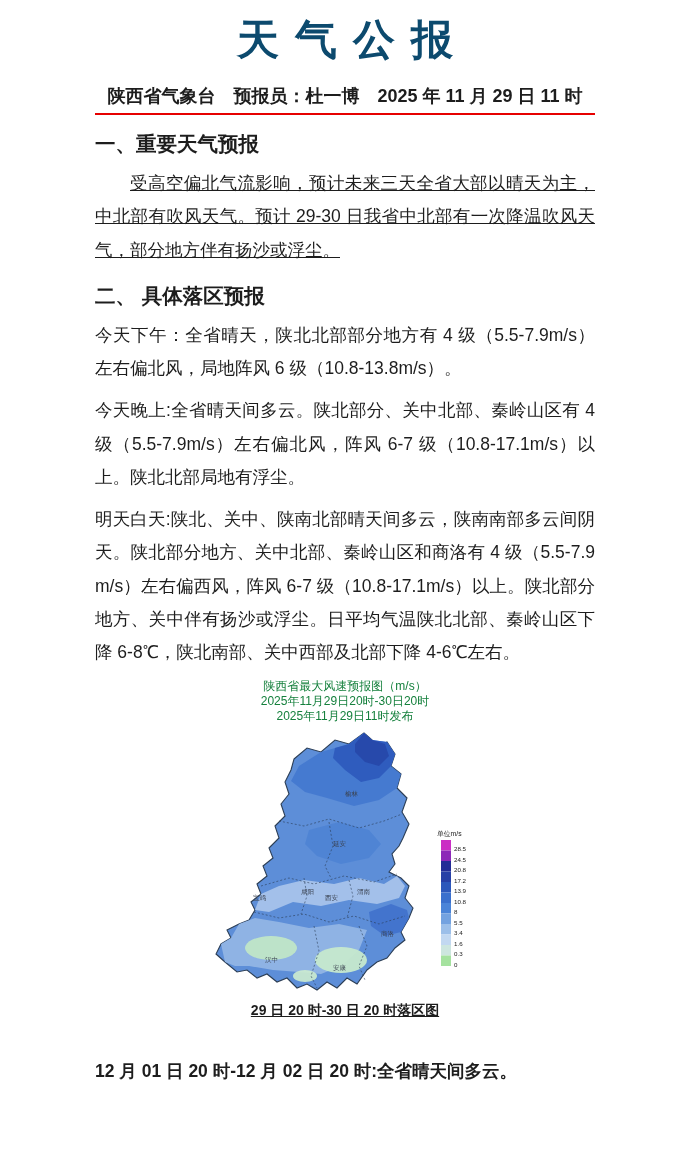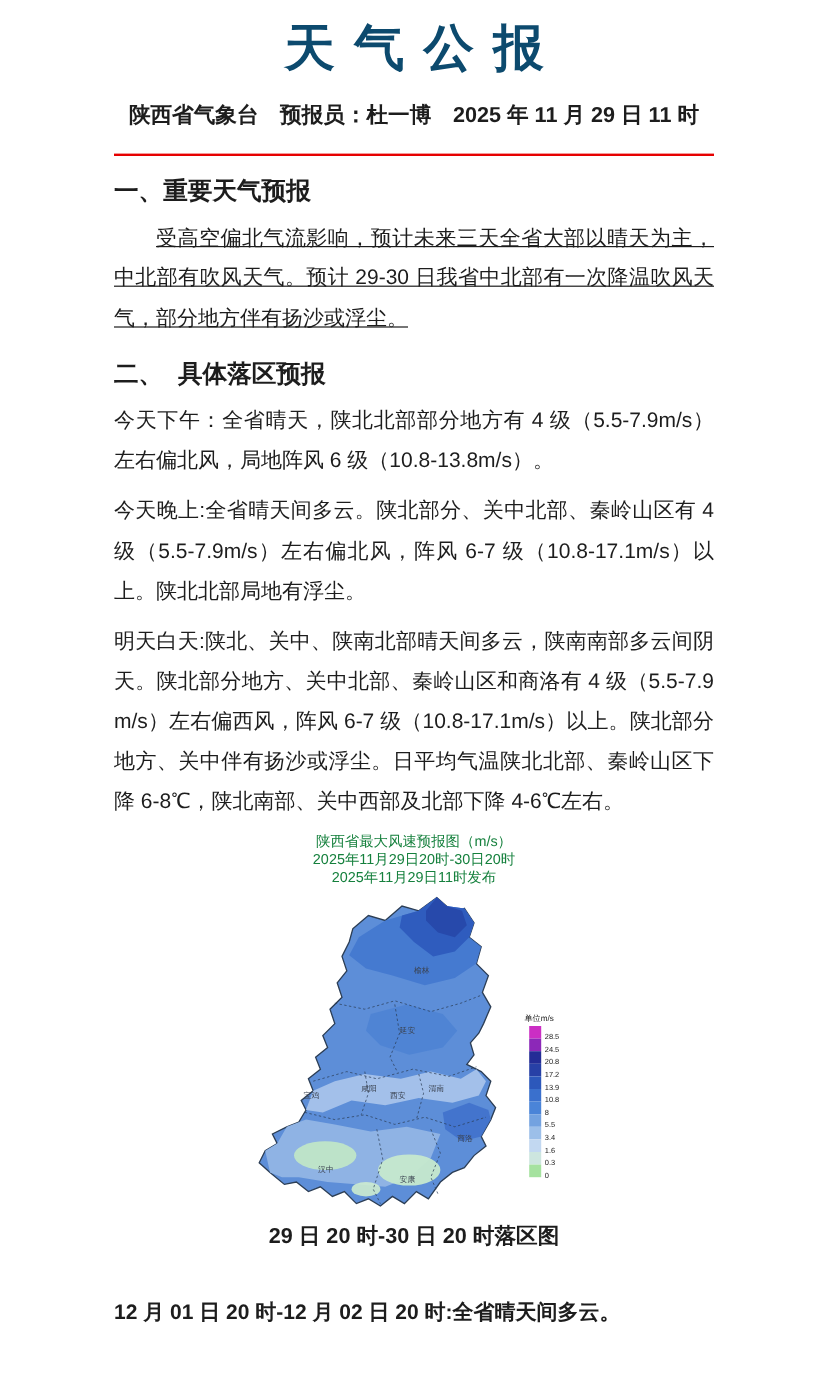--- a/index.html
+++ b/index.html
@@ -9,33 +9,33 @@
     font-family:"Liberation Sans", sans-serif; color:#1d1d1d;
   }
   .page { padding:4px 95px 0 95px; }
   .doc-title {
     margin:8px 0 0 0; text-align:center; color:#0c4a6e;
     font-size:42px; font-weight:700; letter-spacing:16px; text-indent:16px;
     font-family:"Liberation Serif", serif;
   }
   .byline {
     margin-top:16px; text-align:center; font-weight:700; font-size:18px;
-    padding-bottom:20px; border-bottom:2px solid #e60000; white-space:nowrap;
+    padding-bottom:5px; border-bottom:2px solid #e60000; white-space:nowrap;
   }
-  .sec-heading { font-size:20.5px; font-weight:700; margin:15px 0 0 0;font-family:Liberation Mono, monospace; }
+  .sec-heading { font-size:20.5px; font-weight:700; margin:15px 0 0 0; }
   .para {
     font-size:17.5px; line-height:1.9; text-align:justify; margin:9px 0 0 0;
     word-break:break-all;
   }
   .para.first-indent { text-indent:2em;text-decoration:underline; }
   .para.bold { font-weight:700; }
   .map-figure { margin:10px 0 0 0; text-align:center; }
   .map-titles { font-size:12px; line-height:15px; color:#15803d; }
   .map-canvas { margin-top:2px; }
-  .map-caption { font-weight:700; font-size:18px; margin-top:4px; }
+  .map-caption { font-weight:700; font-size:14px; margin-top:4px;text-decoration:underline; }
   .spacer-gap { height:26px; }
   svg text { font-family:"Liberation Sans", sans-serif; }
   .city-label { font-size:6.5px; fill:#3a4250; }
   .legend-label { font-size:6.2px; fill:#222; }
   .legend-unit { font-size:6.8px; fill:#222; }
 </style>
 </head>
 <body>
 
 <div class="page">

